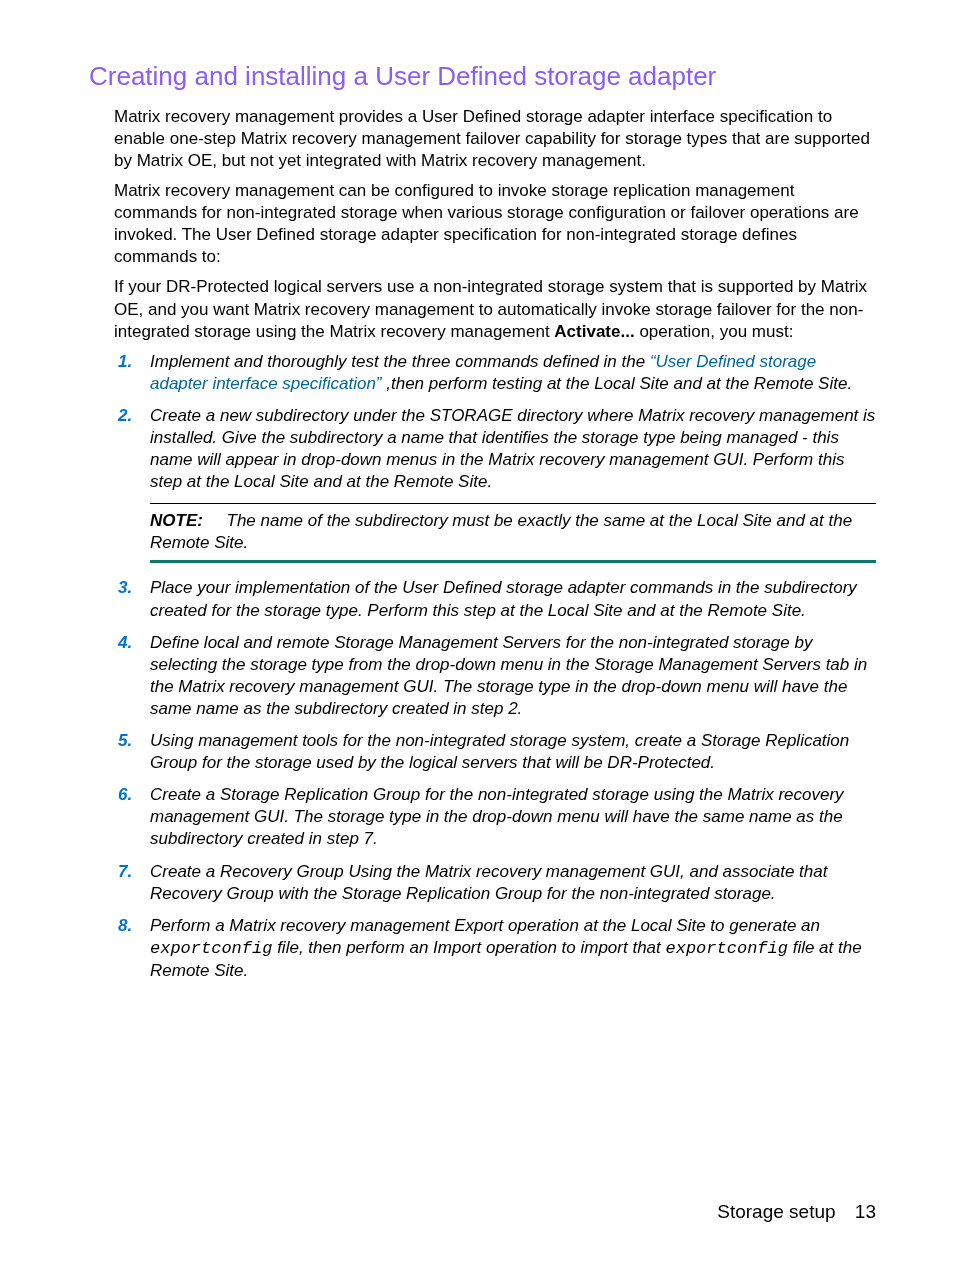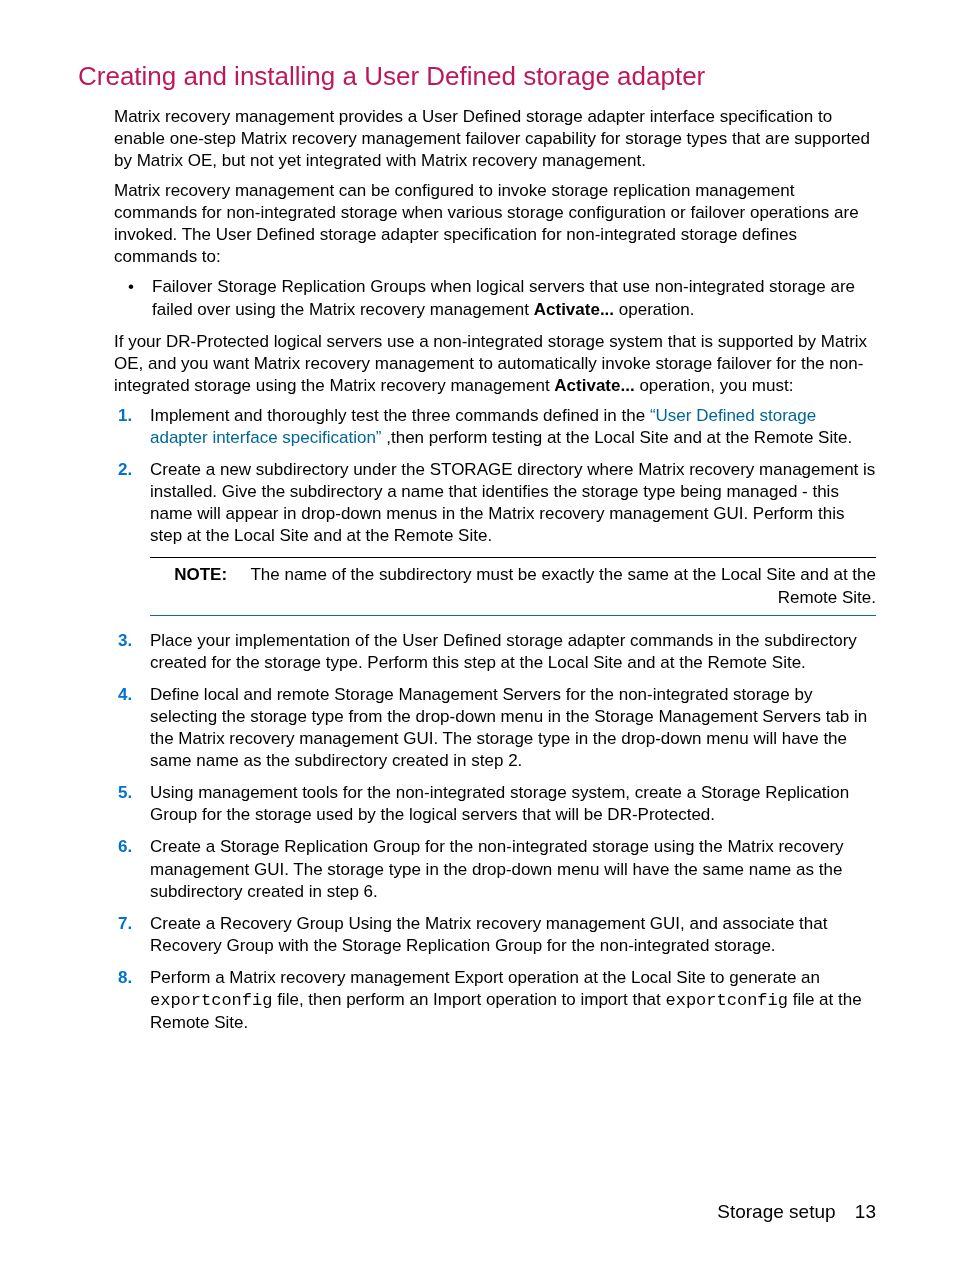--- a/index.html
+++ b/index.html
@@ -12,22 +12,22 @@
       padding: 60px 78px 50px 78px;
       width: 954px;
       height: 1271px;
       box-sizing: border-box;
       position: relative;
       background: #fff;
     }
     h1.section-heading {
       font-size: 26px;
       font-weight: 400;
-      color: #be185d;
-      margin: 0 0 12px 0;
+      color: #8b5cf6;
+      margin: 0 0 12px 11px;
     }
     .body-indent {
       margin-left: 36px;
     }
     p {
       margin: 0 0 8px 0;
     }
     .subhead {
       font-weight: bold;
       margin: 6px 0 6px 0;
@@ -52,40 +52,40 @@
       list-style: none;
       counter-reset: step;
       padding-left: 0;
       margin: 6px 0 0 0;
     }
     ol.steps > li {
       counter-increment: step;
       position: relative;
       padding-left: 36px;
       margin-bottom: 10px;
+      font-style: italic;
     }
     ol.steps > li::before {
       content: counter(step) ".";
       position: absolute;
       left: 4px;
       top: 0;
       font-weight: bold;
       color: #0073CF;
     }
     .bold { font-weight: bold; }
     .link {
       color: #006699;
     }
     .mono { font-family: "Courier New", monospace; }
     .note-block {
       border-top: 1px solid #000;
-      border-bottom: 1px solid #0f766e;
+      border-bottom: 3px solid #0f766e;
       padding: 6px 0 6px 0;
       margin: 10px 0 14px 0;
-      text-align: right;
     }
     .note-block .note-label {
       font-weight: bold;
       display: inline;
     }
     .note-block .note-text { display: inline; }
     .footer {
       position: absolute;
       bottom: 46px;
       right: 78px;
@@ -97,23 +97,20 @@
 <body>
 
 <h1 class="section-heading">Creating and installing a User Defined storage adapter</h1>
 
 <div class="body-indent">
   <p>Matrix recovery management provides a User Defined storage adapter interface specification to enable one-step Matrix recovery management failover capability for storage types that are supported by Matrix OE, but not yet integrated with Matrix recovery management.</p>
 
   <p>Matrix recovery management can be configured to invoke storage replication management commands for non-integrated storage when various storage configuration or failover operations are invoked. The User Defined storage adapter specification for non-integrated storage defines commands to:</p>
 
   <ul class="bullets">
-    <li>
-      <span>Failover Storage Replication Groups when logical servers that use non-integrated storage are failed over using the Matrix recovery management </span><span class="bold">Activate...</span><span> operation.</span>
-    </li>
   </ul>
 
   <p>
     <span>If your DR-Protected logical servers use a non-integrated storage system that is supported by Matrix OE, and you want Matrix recovery management to automatically invoke storage failover for the non-integrated storage using the Matrix recovery management </span><span class="bold">Activate...</span><span> operation, you must:</span>
   </p>
 
   <ol class="steps">
     <li>
       <span>Implement and thoroughly test the three commands defined in the </span><span class="link">“User Defined storage adapter interface specification”</span><span> ,then perform testing at the Local Site and at the Remote Site.</span>
     </li>
@@ -121,21 +118,21 @@
       <span>Create a new subdirectory under the STORAGE directory where Matrix recovery management is installed. Give the subdirectory a name that identifies the storage type being managed - this name will appear in drop-down menus in the Matrix recovery management GUI. Perform this step at the Local Site and at the Remote Site.</span>
       <div class="note-block">
         <span class="note-label">NOTE:</span>
         &nbsp;&nbsp;&nbsp;
         <span class="note-text">The name of the subdirectory must be exactly the same at the Local Site and at the Remote Site.</span>
       </div>
     </li>
     <li>Place your implementation of the User Defined storage adapter commands in the subdirectory created for the storage type. Perform this step at the Local Site and at the Remote Site.</li>
     <li>Define local and remote Storage Management Servers for the non-integrated storage by selecting the storage type from the drop-down menu in the Storage Management Servers tab in the Matrix recovery management GUI. The storage type in the drop-down menu will have the same name as the subdirectory created in step 2.</li>
     <li>Using management tools for the non-integrated storage system, create a Storage Replication Group for the storage used by the logical servers that will be DR-Protected.</li>
-    <li>Create a Storage Replication Group for the non-integrated storage using the Matrix recovery management GUI. The storage type in the drop-down menu will have the same name as the subdirectory created in step 6.</li>
+    <li>Create a Storage Replication Group for the non-integrated storage using the Matrix recovery management GUI. The storage type in the drop-down menu will have the same name as the subdirectory created in step 7.</li>
     <li>Create a Recovery Group Using the Matrix recovery management GUI, and associate that Recovery Group with the Storage Replication Group for the non-integrated storage.</li>
     <li>
       <span>Perform a Matrix recovery management Export operation at the Local Site to generate an </span><span class="mono">exportconfig</span><span> file, then perform an Import operation to import that </span><span class="mono">exportconfig</span><span> file at the Remote Site.</span>
     </li>
   </ol>
 </div>
 
 <div class="footer">
   <span>Storage setup</span>
   <span class="pg">13</span>

